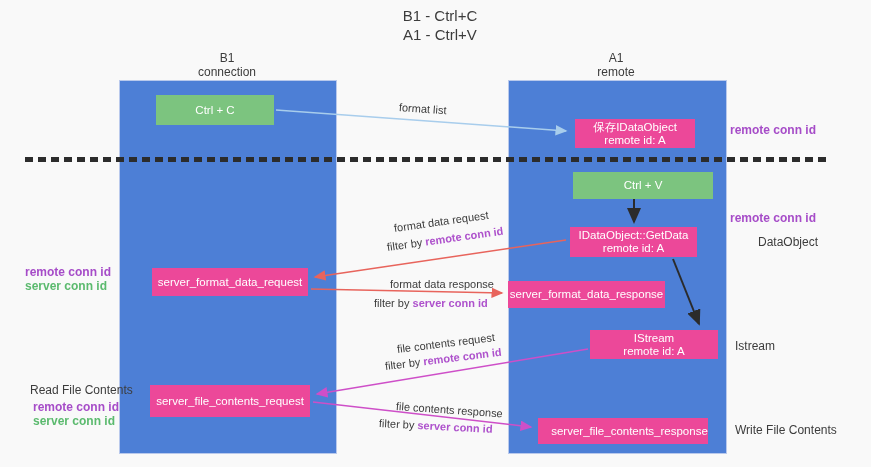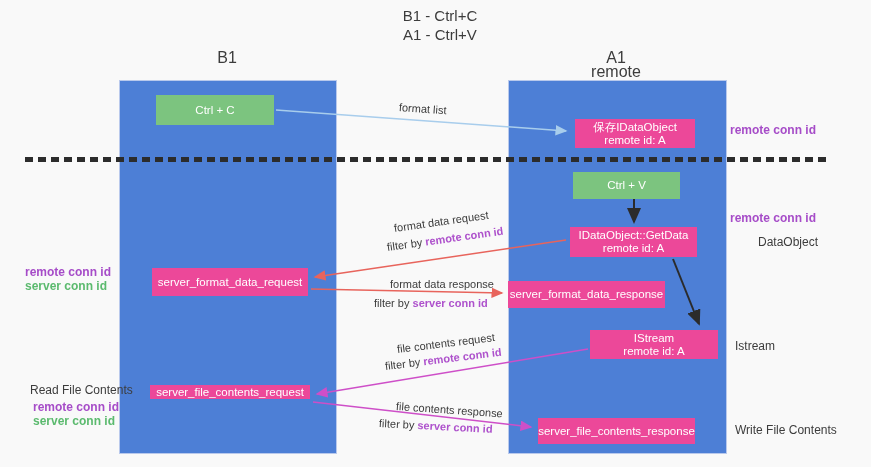--- a/index.html
+++ b/index.html
@@ -11,21 +11,21 @@
     overflow:hidden;
     color:#3c3c3c;
   }
   .stage{position:absolute;left:0;top:0;width:871px;height:467px;}
   .abs{position:absolute;}
   .title{
     left:330px;top:6px;width:220px;text-align:center;
     font-size:15px;line-height:19px;color:#3c3c3c;
   }
   .col-head{
-    text-align:center;font-size:16px;line-height:14px;color:#3c3c3c;
+    text-align:center;font-size:12px;line-height:14px;color:#3c3c3c;
   }
   .lifeline{
     background:#4d7fd6;border:1px solid #b9c9ec;
   }
   .node{
     display:flex;flex-direction:column;align-items:center;justify-content:center;
     color:#ffffff;font-size:11.5px;line-height:13px;text-align:center;
   }
   .node.green{background:#7cc47f;}
   .node.orange{background:#ec4899;}
@@ -50,60 +50,61 @@
 
 <div class="stage">
 
   <div class="abs title">
     <div>B1 - Ctrl+C</div>
     <div>A1 - Ctrl+V</div>
   </div>
 
   <div class="abs col-head" style="left:167px;top:51px;width:120px;">
     <div>B1</div>
+    <div>connection</div>
   </div>
   <div class="abs col-head" style="left:556px;top:51px;width:120px;">
     <div>A1</div>
     <div>remote</div>
   </div>
 
   <div class="abs lifeline" style="left:119px;top:80px;width:216px;height:372px;"></div>
   <div class="abs lifeline" style="left:508px;top:80px;width:217px;height:372px;"></div>
 
   <div class="abs dashed-sep"></div>
 
   <div class="abs node green" style="left:156px;top:95px;width:118px;height:30px;">
     <span>Ctrl + C</span>
   </div>
   <div class="abs node orange" style="left:152px;top:268px;width:156px;height:28px;">
     <span>server_format_data_request</span>
   </div>
-  <div class="abs node orange" style="left:150px;top:385px;width:160px;height:14px;">
+  <div class="abs node orange" style="left:150px;top:385px;width:160px;height:32px;">
     <span>server_file_contents_request</span>
   </div>
 
   <div class="abs node orange" style="left:575px;top:119px;width:120px;height:29px;">
     <span>保存IDataObject</span>
     <span>remote id: A</span>
   </div>
-  <div class="abs node green" style="left:573px;top:172px;width:107px;height:27px;">
+  <div class="abs node green" style="left:573px;top:172px;width:140px;height:27px;">
     <span>Ctrl + V</span>
   </div>
   <div class="abs node orange" style="left:570px;top:227px;width:127px;height:30px;align-items:center;">
     <span>IDataObject::GetData</span>
     <span>remote id: A</span>
   </div>
   <div class="abs node orange" style="left:508px;top:281px;width:157px;height:27px;">
     <span>server_format_data_response</span>
   </div>
   <div class="abs node orange" style="left:590px;top:330px;width:128px;height:29px;">
     <span>IStream</span>
     <span>remote id: A</span>
   </div>
-  <div class="abs node orange" style="left:538px;top:418px;width:157px;height:26px;">
+  <div class="abs node orange" style="left:538px;top:418px;width:157px;height:26px;padding-left:13px;">
     <span>server_file_contents_response</span>
   </div>
 
   <div class="abs ann bold purple" style="left:730px;top:123px;">remote conn id</div>
   <div class="abs ann bold purple" style="left:730px;top:211px;">remote conn id</div>
   <div class="abs ann darktxt" style="left:730px;top:235px;margin-left:28px;">DataObject</div>
   <div class="abs ann darktxt" style="left:735px;top:339px;">Istream</div>
   <div class="abs ann darktxt" style="left:735px;top:423px;">Write File Contents</div>
 
   <div class="abs ann bold purple" style="left:25px;top:265px;">remote conn id</div>

